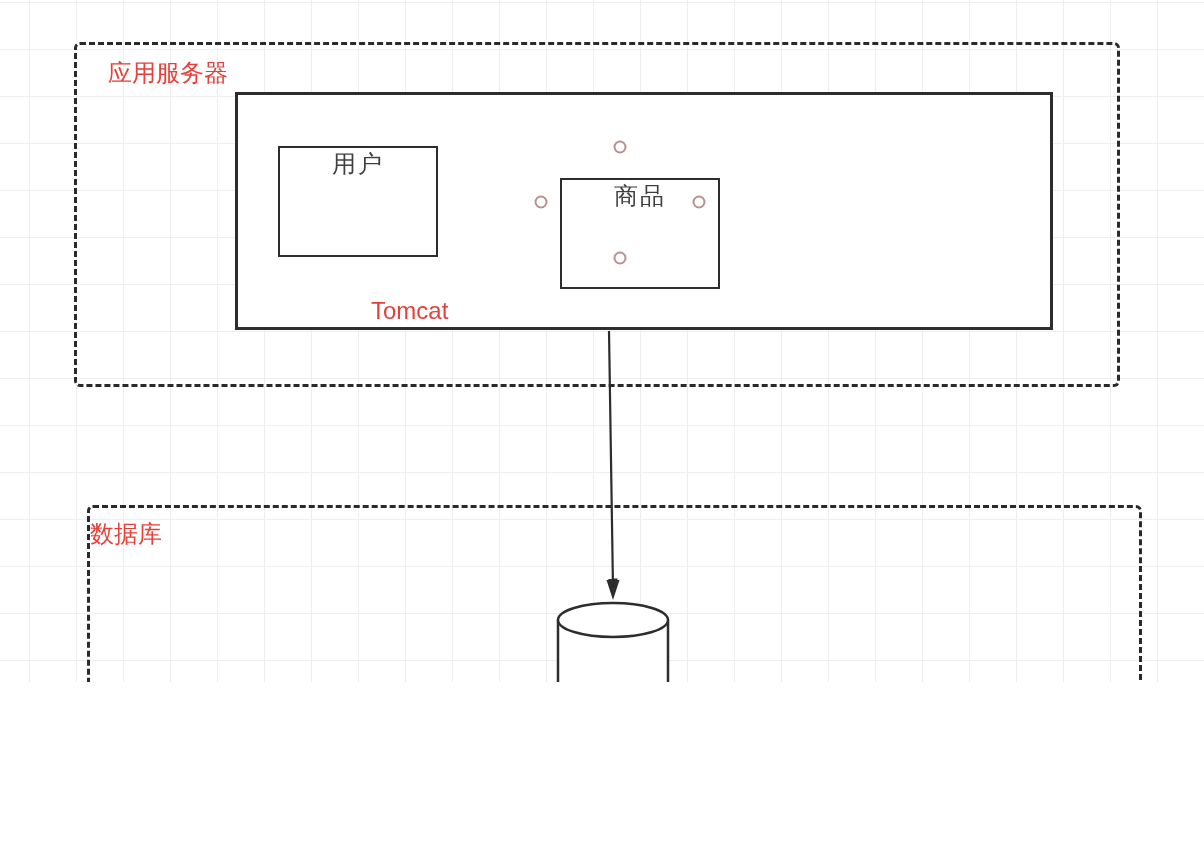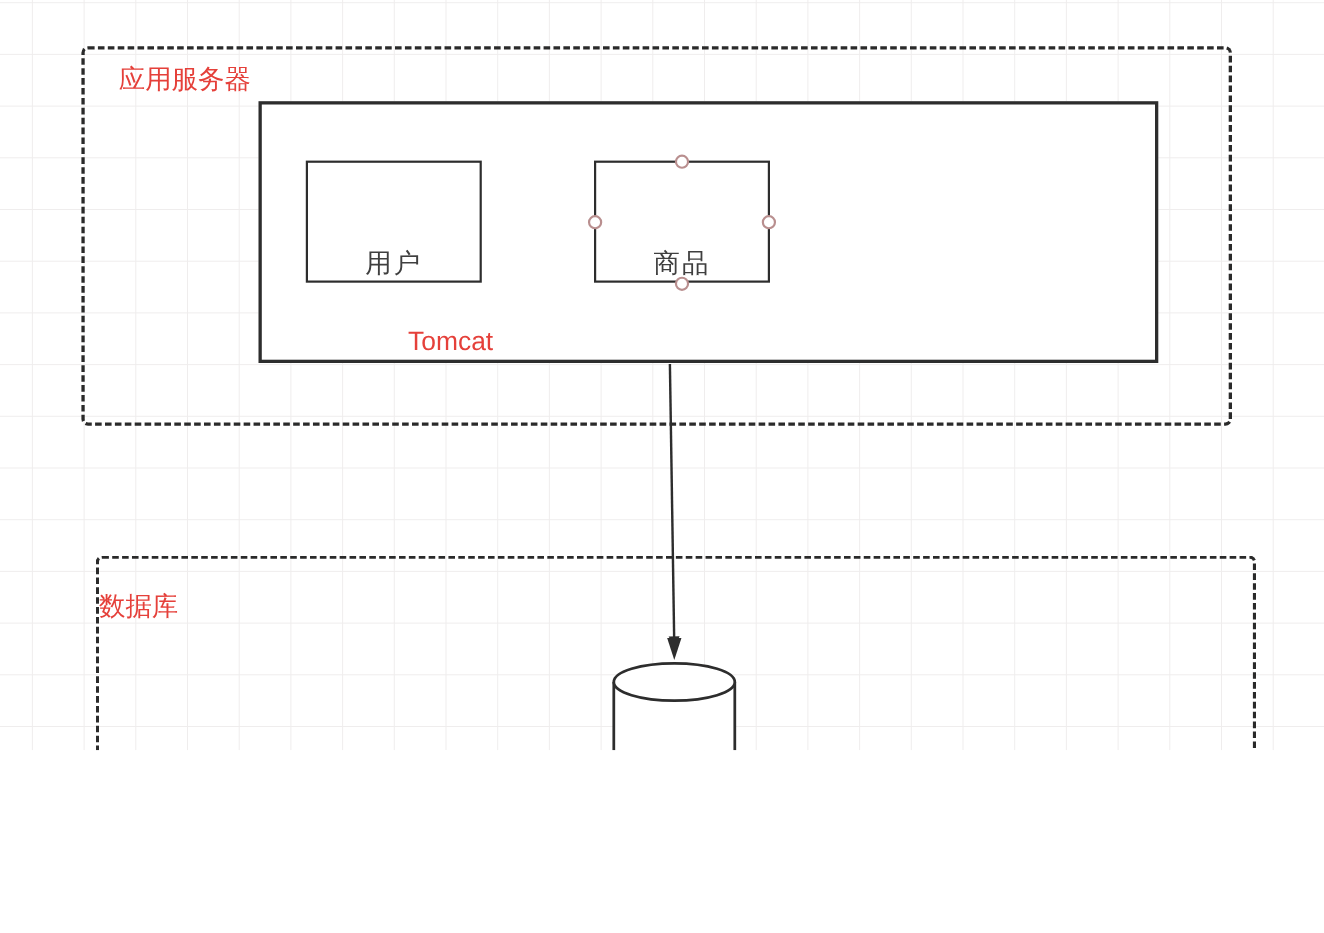--- a/index.html
+++ b/index.html
@@ -26,43 +26,43 @@
   .group-database{left:87px;top:505px;width:1055px;height:307px;}
   .red-label{
     position:absolute;
     color:#e5403a;
     font-size:24px;
     line-height:28px;
     white-space:nowrap;
   }
   .label-app-server{left:108px;top:59px;}
   .label-tomcat{left:330px;top:297px;margin-left:41px;}
-  .label-database{left:90px;top:540px;font-family:Liberation Mono, monospace;}
+  .label-database{left:90px;top:520px;}
   .tomcat-box{
     position:absolute;
     left:235px;top:92px;width:818px;height:238px;
     border:3px solid #2d2d2d;
     background:#ffffff;
     box-sizing:border-box;
   }
   .module-box{
     position:absolute;
     top:146px;width:160px;height:111px;
     border:2.5px solid #2d2d2d;
     background:#ffffff;
     box-sizing:border-box;
-    display:flex;align-items:flex-end;justify-content:center;
+    display:flex;align-items:flex-start;justify-content:center;
   }
   .module-box span{
     color:#3f3f3f;
     font-size:24px;
     letter-spacing:2px;
   }
   .mod-user{left:278px;}
-  .mod-product{left:540px;}
+  .mod-product{left:560px;margin-top:32px;}
   .mod-payment{left:788px;top:147px;height:110px;}
   .anchor{
     position:absolute;
     width:9px;height:9px;
     border:2px solid #b98f8f;
     border-radius:50%;
     background:#ffffff;
     transform:translate(-50%,-50%);
     z-index:5;
   }

